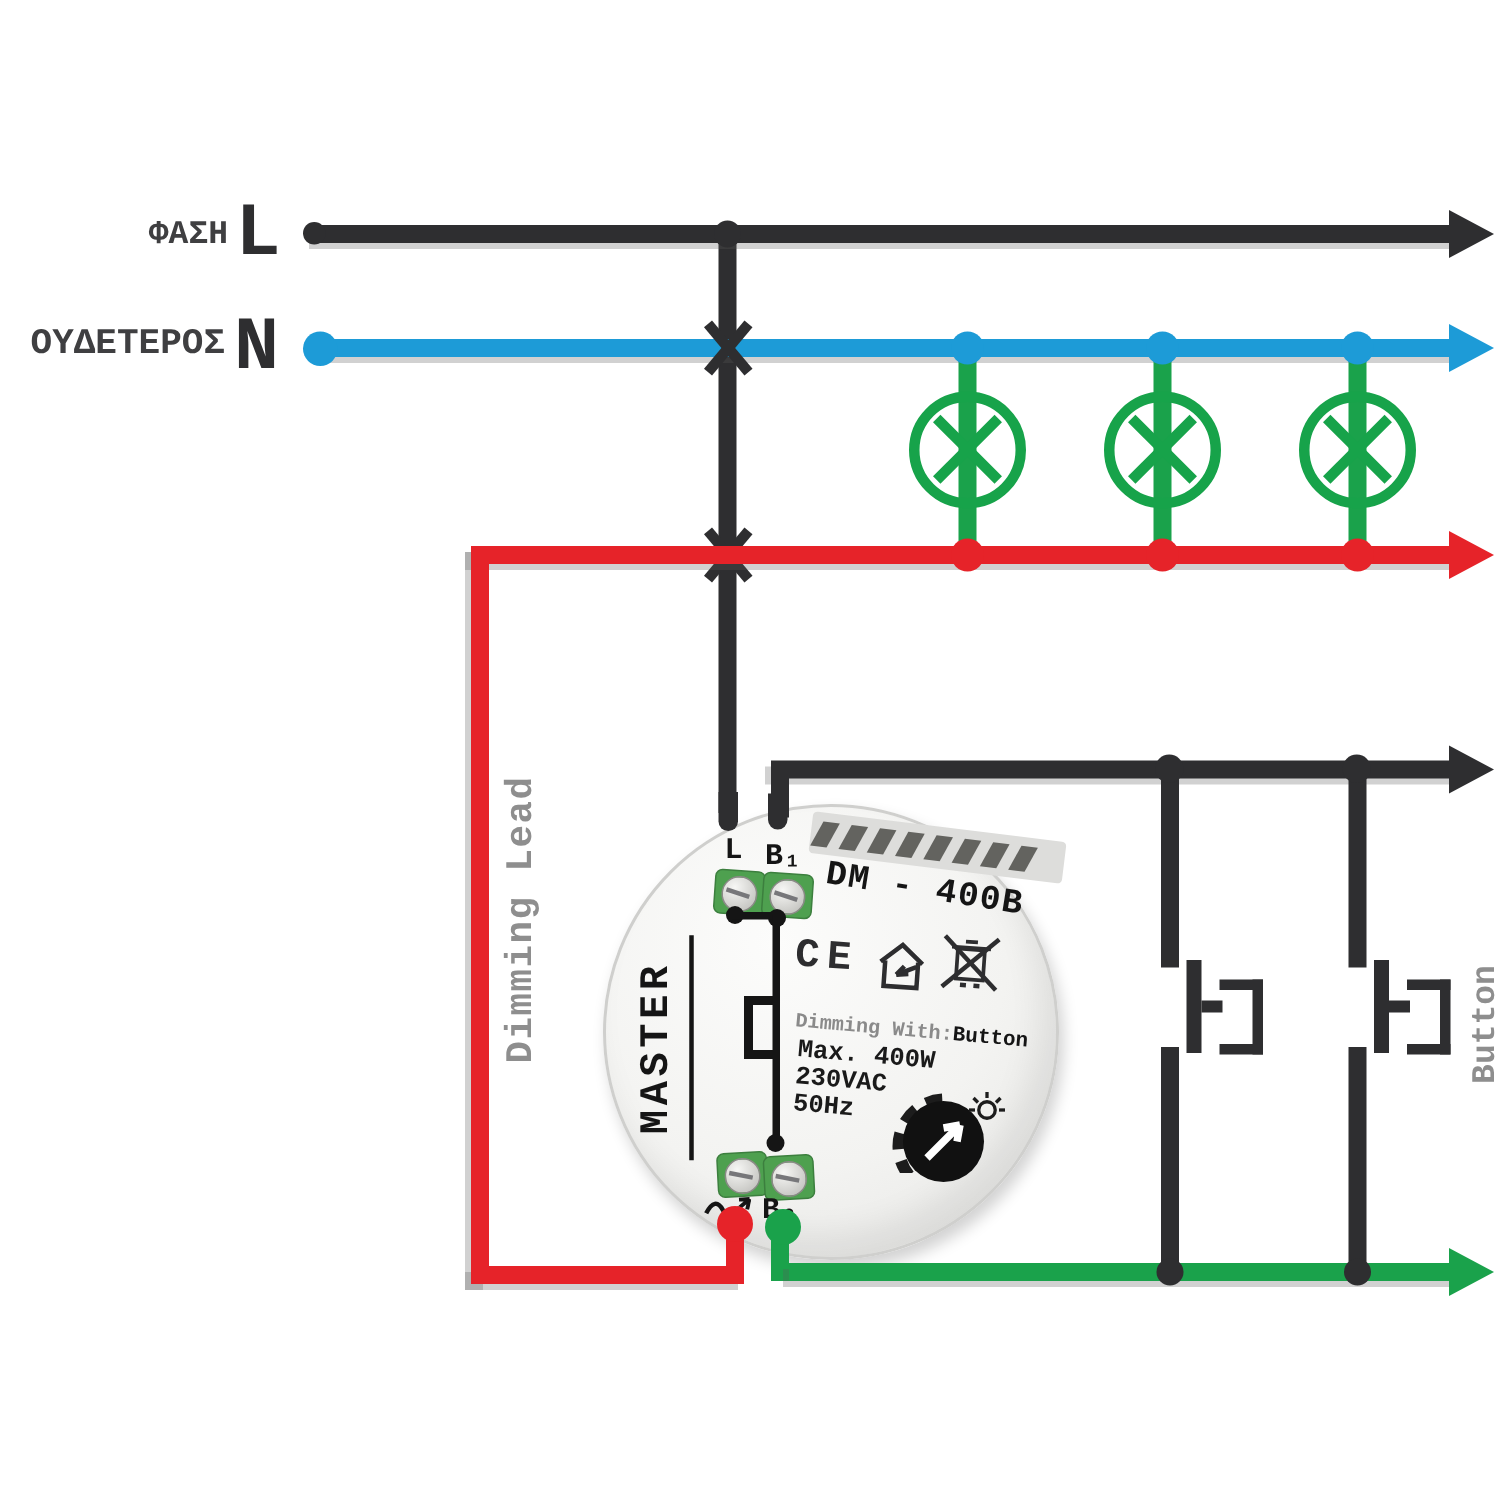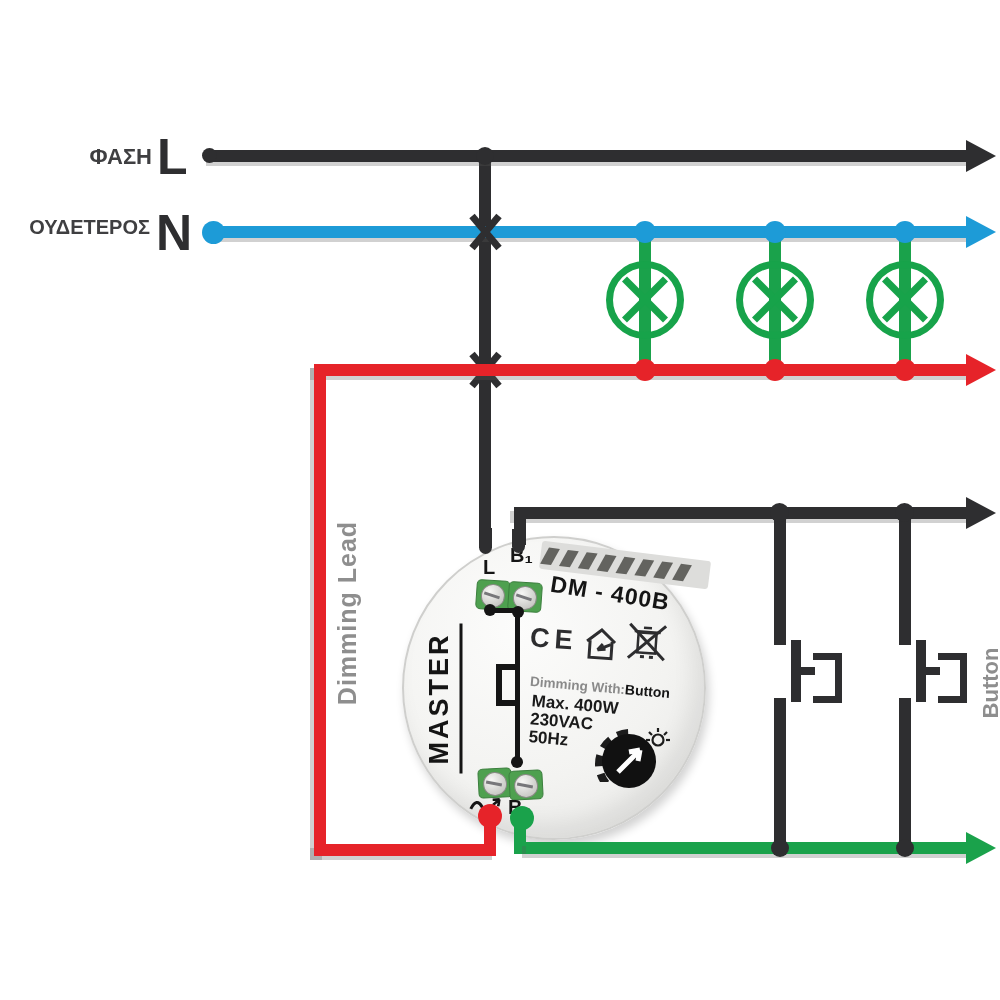--- a/index.html
+++ b/index.html
@@ -1,17 +1,17 @@
 <!DOCTYPE html>
 <html><head>
 <meta charset="utf-8">
 <style>
   html,body{margin:0;padding:0;background:#fff;}
   #canvas{position:relative;width:1000px;height:1000px;background:#ffffff;overflow:hidden;
-          font-family:Liberation Sans, sans-serif;}
+          font-family:Liberation Mono, monospace;}
   .abs{position:absolute;}
   
   .hw,.vw{position:absolute;}
   .wblack{background:#2e2e30;}
   .wblue{background:#1d9bd7;}
   .wred{background:#e62329;}
   .wgreen{background:#1aa24b;}
   .shadow{box-shadow:-4px 4px 0 rgba(88,88,90,0.28);}
   .dot{position:absolute;border-radius:50%;}
   .dblack{background:#2e2e30;}
@@ -53,21 +53,21 @@
   .gray-vert{position:absolute;font-weight:bold;color:#8e8e8e;text-align:center;transform:rotate(-90deg);}
   .z3{z-index:3;} .z4{z-index:4;}
 </style>
 </head>
 <body>
 
 <div id="canvas">
 
   <div class="biglabel" style="left:40px;top:144px;width:112px;text-align:right;font-size:22px;">ΦΑΣΗ</div>
   <div class="letter" style="left:157px;top:132px;">L</div>
-  <div class="biglabel" style="left:0px;top:216px;width:150px;text-align:right;font-size:20px;">ΟΥΔΕΤΕΡΟΣ</div>
+  <div class="biglabel" style="left:0px;top:216px;width:150px;text-align:right;font-size:24px;">ΟΥΔΕΤΕΡΟΣ</div>
   <div class="letter" style="left:156px;top:208px;">N</div>
 
   <div class="hw wblack shadow z3" style="left:210px;top:150px;width:760px;height:12px;"></div>
   <div class="arr ablack z3" style="left:966px;top:140px;"></div>
   <div class="dot dblack z3" style="left:202px;top:148px;width:15px;height:15px;"></div>
   <div class="dot dblack z4" style="left:476px;top:147px;width:18px;height:18px;"></div>
 
   <div class="hw wblue shadow z3" style="left:214px;top:226px;width:756px;height:12px;"></div>
   <div class="arr ablue z3" style="left:966px;top:216px;"></div>
   <div class="dot dblue z4" style="left:202px;top:221px;width:23px;height:23px;"></div>
@@ -154,21 +154,21 @@
       <div class="slat"></div>
       <div class="slat"></div>
       <div class="slat"></div>
       <div class="slat"></div>
       <div class="slat"></div>
     </div>
 
     <div class="devtxt" style="left:146px;top:42px;font-size:23px;font-weight:bold;letter-spacing:1px;transform:rotate(9deg);">DM - 400B</div>
 
     <div class="devtxt" style="left:79px;top:18px;font-size:20px;font-weight:bold;">L</div>
-    <div class="devtxt" style="left:106px;top:6px;font-size:20px;font-weight:bold;">B₁</div>
+    <div class="devtxt" style="left:106px;top:22px;font-size:20px;font-weight:bold;">B₁</div>
 
     <div class="term" style="left:72px;top:42px;transform:rotate(4deg);">
       <div class="screw">
           <div class="slot"></div>
         </div>
     </div>
     <div class="term" style="left:104px;top:44px;transform:rotate(4deg);">
       <div class="screw">
           <div class="slot"></div>
         </div>

